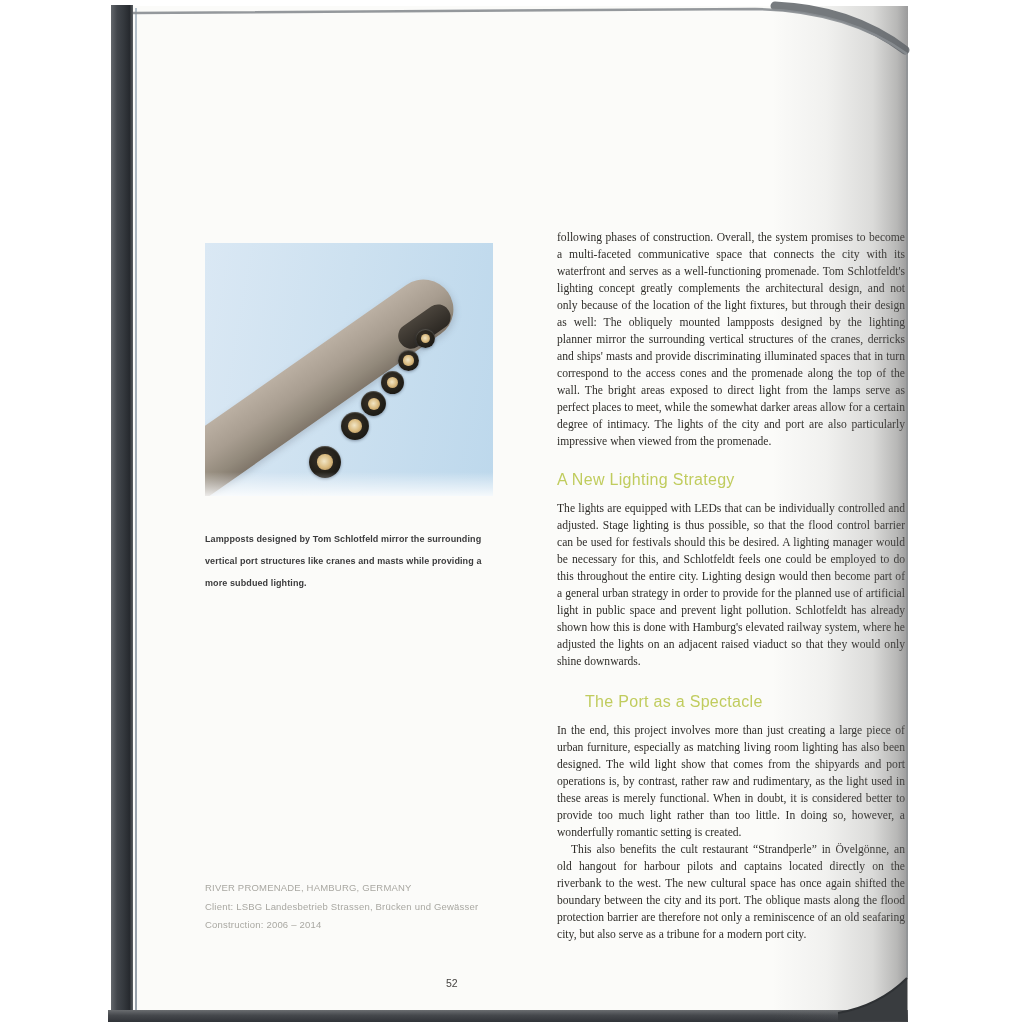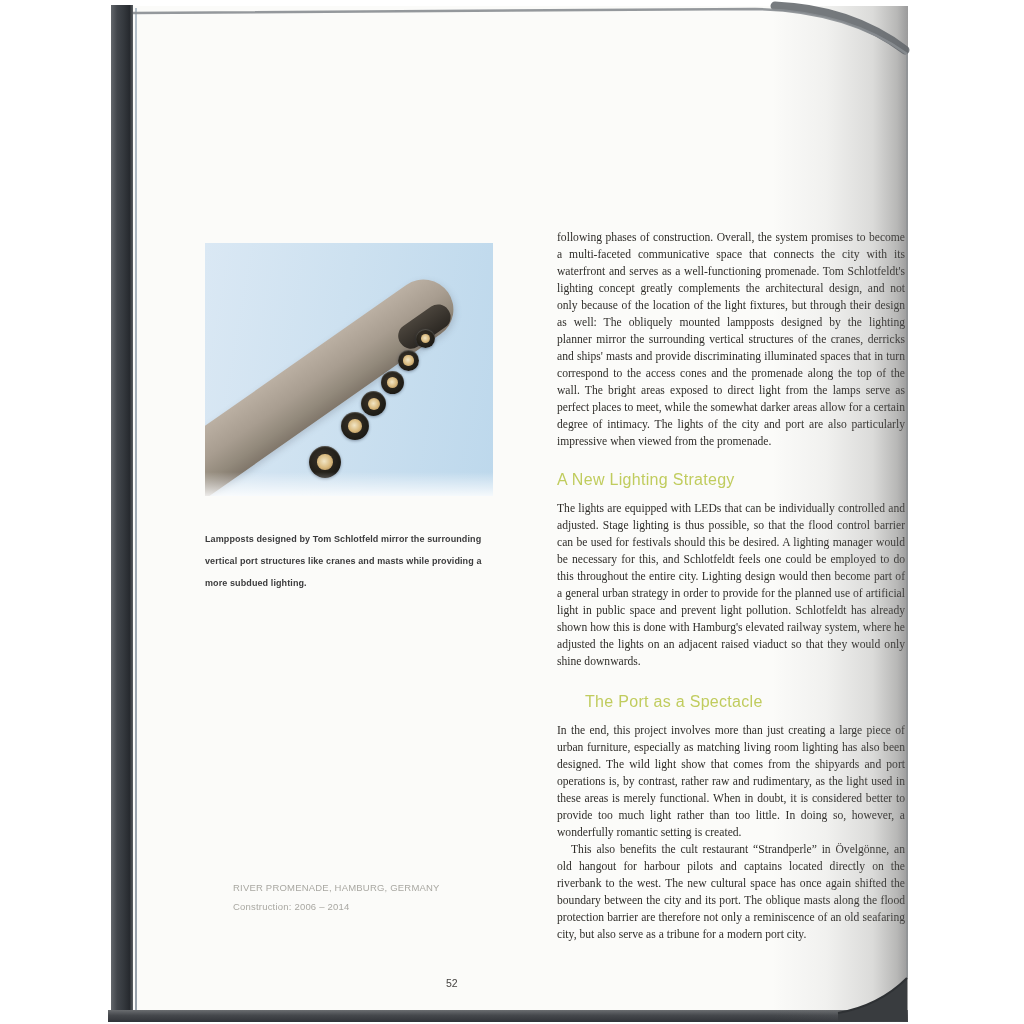--- a/index.html
+++ b/index.html
@@ -33,21 +33,21 @@
     box-shadow:0 1px 3px rgba(40,50,70,.45), inset 0 1px 1px rgba(255,255,255,.22);}
   .lamp .lens{position:absolute;left:26%;top:26%;width:48%;height:48%;border-radius:50%;
     background:radial-gradient(circle at 45% 45%,#f2e6c6 0%,#d8b87c 55%,#96794f 100%);}
   .photo-fade{position:absolute;left:0;bottom:0;width:100%;height:24px;
     background:linear-gradient(to top,rgba(255,255,255,.85),rgba(255,255,255,0));}
 
   
   .caption{position:absolute;left:205px;top:528px;width:284px;
     font:bold 9px/22px "Liberation Sans",sans-serif;color:#3b3b3c;letter-spacing:.1px;}
   .credits{position:absolute;left:205px;top:879px;width:330px;
-    font:9.5px/18.5px "Liberation Sans",sans-serif;color:#a9a8a2;letter-spacing:.2px;margin-left:28px;}
+    font:9.5px/18.5px "Liberation Sans",sans-serif;color:#a9a8a2;letter-spacing:.2px;}
   .article{position:absolute;left:557px;top:229px;width:348px;}
   .article p{margin:0;font-family:"Liberation Serif",serif;font-size:11.6px;line-height:17px;
     color:#2f2d29;text-align:justify;}
   .article h2{margin:0;font-family:"Liberation Sans",sans-serif;font-size:16px;font-weight:500;
     color:#c0cc5e;letter-spacing:.3px;}
   .article h2.h1{margin-top:21px;}
   .article p.p2{margin-top:11px;}
   .article h2.h2{margin-top:23px;margin-left:28px;}
   .article p.p3{margin-top:11px;}
   .article p.p4{text-indent:14px;}
@@ -86,20 +86,21 @@
     <div class="lamp" style="left:211px;top:86px;width:19px;height:19px;">
         <div class="lens"></div>
       </div>
     <div class="photo-fade"></div>
   </div>
 
   <div class="caption">Lampposts designed by Tom Schlotfeld mirror the surrounding vertical port structures like cranes and masts while providing a more subdued lighting.</div>
 
   <div class="credits">
     <div>RIVER PROMENADE, HAMBURG, GERMANY</div>
+    <div>Client: LSBG Landesbetrieb Strassen, Brücken und Gewässer</div>
     <div>Construction: 2006 – 2014</div>
   </div>
 
   <div class="article">
     <p class="p1">following phases of construction. Overall, the system promises to become a multi-faceted communicative space that connects the city with its waterfront and serves as a well-functioning promenade. Tom Schlotfeldt's lighting concept greatly complements the architectural design, and not only because of the location of the light fixtures, but through their design as well: The obliquely mounted lampposts designed by the lighting planner mirror the surrounding vertical structures of the cranes, derricks and ships' masts and provide discriminating illuminated spaces that in turn correspond to the access cones and the promenade along the top of the wall. The bright areas exposed to direct light from the lamps serve as perfect places to meet, while the somewhat darker areas allow for a certain degree of intimacy. The lights of the city and port are also particularly impressive when viewed from the promenade.</p>
     <h2 class="h1">A New Lighting Strategy</h2>
     <p class="p2">The lights are equipped with LEDs that can be individually controlled and adjusted. Stage lighting is thus possible, so that the flood control barrier can be used for festivals should this be desired. A lighting manager would be necessary for this, and Schlotfeldt feels one could be employed to do this throughout the entire city. Lighting design would then become part of a general urban strategy in order to provide for the planned use of artificial light in public space and prevent light pollution. Schlotfeldt has already shown how this is done with Hamburg's elevated railway system, where he adjusted the lights on an adjacent raised viaduct so that they would only shine downwards.</p>
     <h2 class="h2">The Port as a Spectacle</h2>
     <p class="p3">In the end, this project involves more than just creating a large piece of urban furniture, especially as matching living room lighting has also been designed. The wild light show that comes from the shipyards and port operations is, by contrast, rather raw and rudimentary, as the light used in these areas is merely functional. When in doubt, it is considered better to provide too much light rather than too little. In doing so, however, a wonderfully romantic setting is created.</p>
     <p class="p4">This also benefits the cult restaurant “Strandperle” in Övelgönne, an old hangout for harbour pilots and captains located directly on the riverbank to the west. The new cultural space has once again shifted the boundary between the city and its port. The oblique masts along the flood protection barrier are therefore not only a reminiscence of an old seafaring city, but also serve as a tribune for a modern port city.</p>

